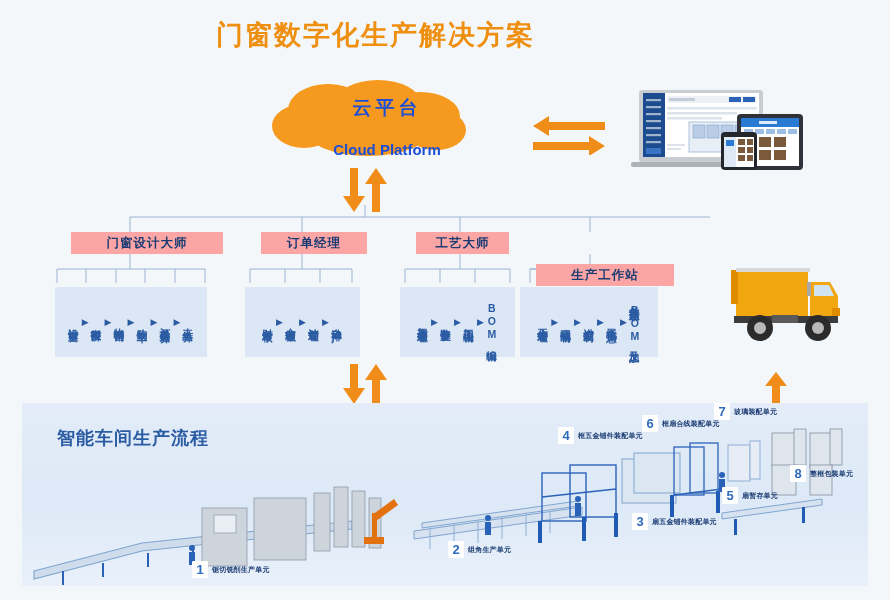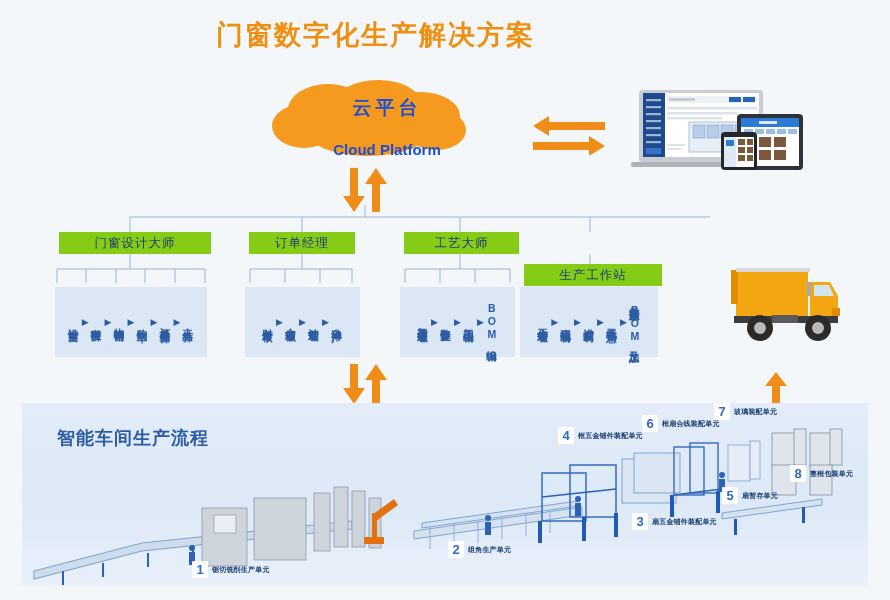--- a/index.html
+++ b/index.html
@@ -40,25 +40,25 @@
 
   
   .truck { position: absolute; left: 712px; top: 258px; width: 160px; height: 105px; }
 
   
   .tree { position: absolute; left: 0; top: 205px; width: 890px; height: 160px; }
   .tree svg { position: absolute; left: 0; top: 0; }
 
   .group { position: absolute; }
   .group-header {
-    position: absolute; left: 4px; top: 0;
+    position: absolute; left: 16px; top: 0;
     height: 22px; line-height: 22px;
-    background: #84cc16;
+    background: #fca5a5;
     color: #1b3c73;
-    font-size: 12.5px; font-weight: normal;
+    font-size: 12.5px; font-weight: bold;
     text-align: center;
     letter-spacing: 1px;
   }
   .group-body {
     position: absolute; left: 0; top: 55px;
     background: #dce7f5;
     display: flex; align-items: center; justify-content: center;
   }
   .vitem {
     writing-mode: vertical-rl; text-orientation: upright;
@@ -290,21 +290,21 @@
       <span class="vsep">▶</span>
       <span class="vitem">余额管理</span>
       <span class="vsep">▶</span>
       <span class="vitem">计划管理</span>
       <span class="vsep">▶</span>
       <span class="vitem">自动排产</span>
     </div>
   </div>
 
   <div class="group" style="left:400px; top:232px; width:115px;">
-    <div class="group-header" style="width:115px;">工艺大师</div>
+    <div class="group-header" style="width:93px;">工艺大师</div>
     <div class="group-body" style="width:115px; height:70px;">
       <span class="vitem">加工信息管理</span>
       <span class="vsep">▶</span>
       <span class="vitem">参数设置</span>
       <span class="vsep">▶</span>
       <span class="vitem">加工编辑</span>
       <span class="vsep">▶</span>
       <span class="vitem">BOM编辑</span>
     </div>
   </div>

